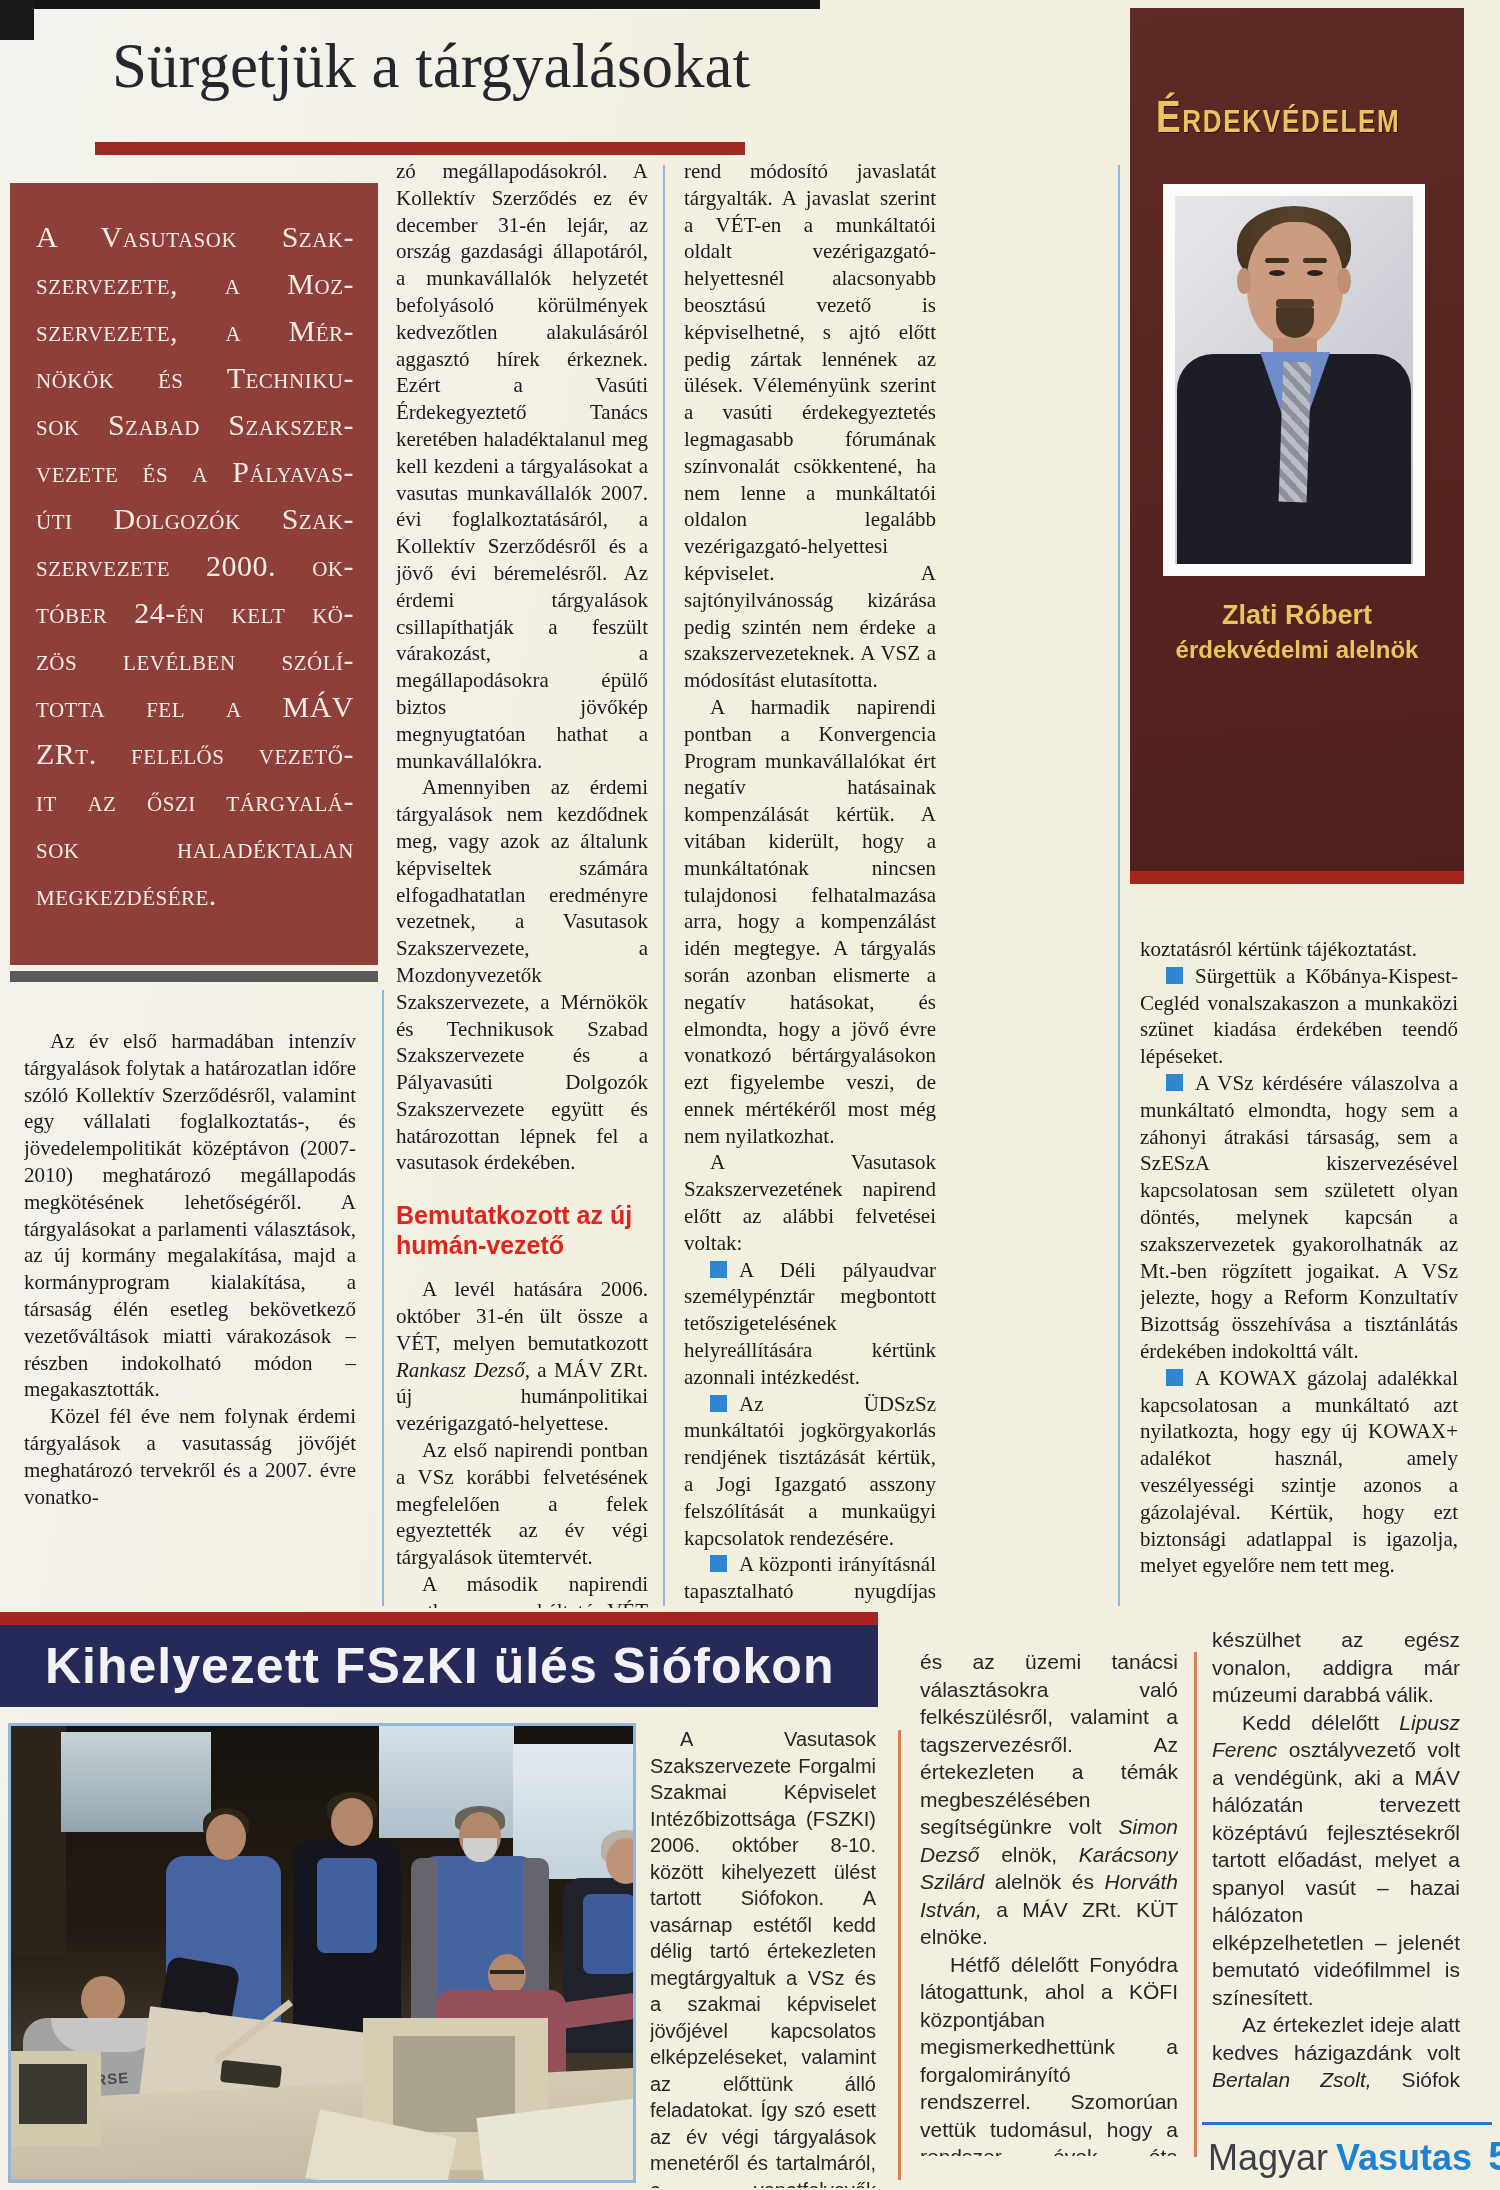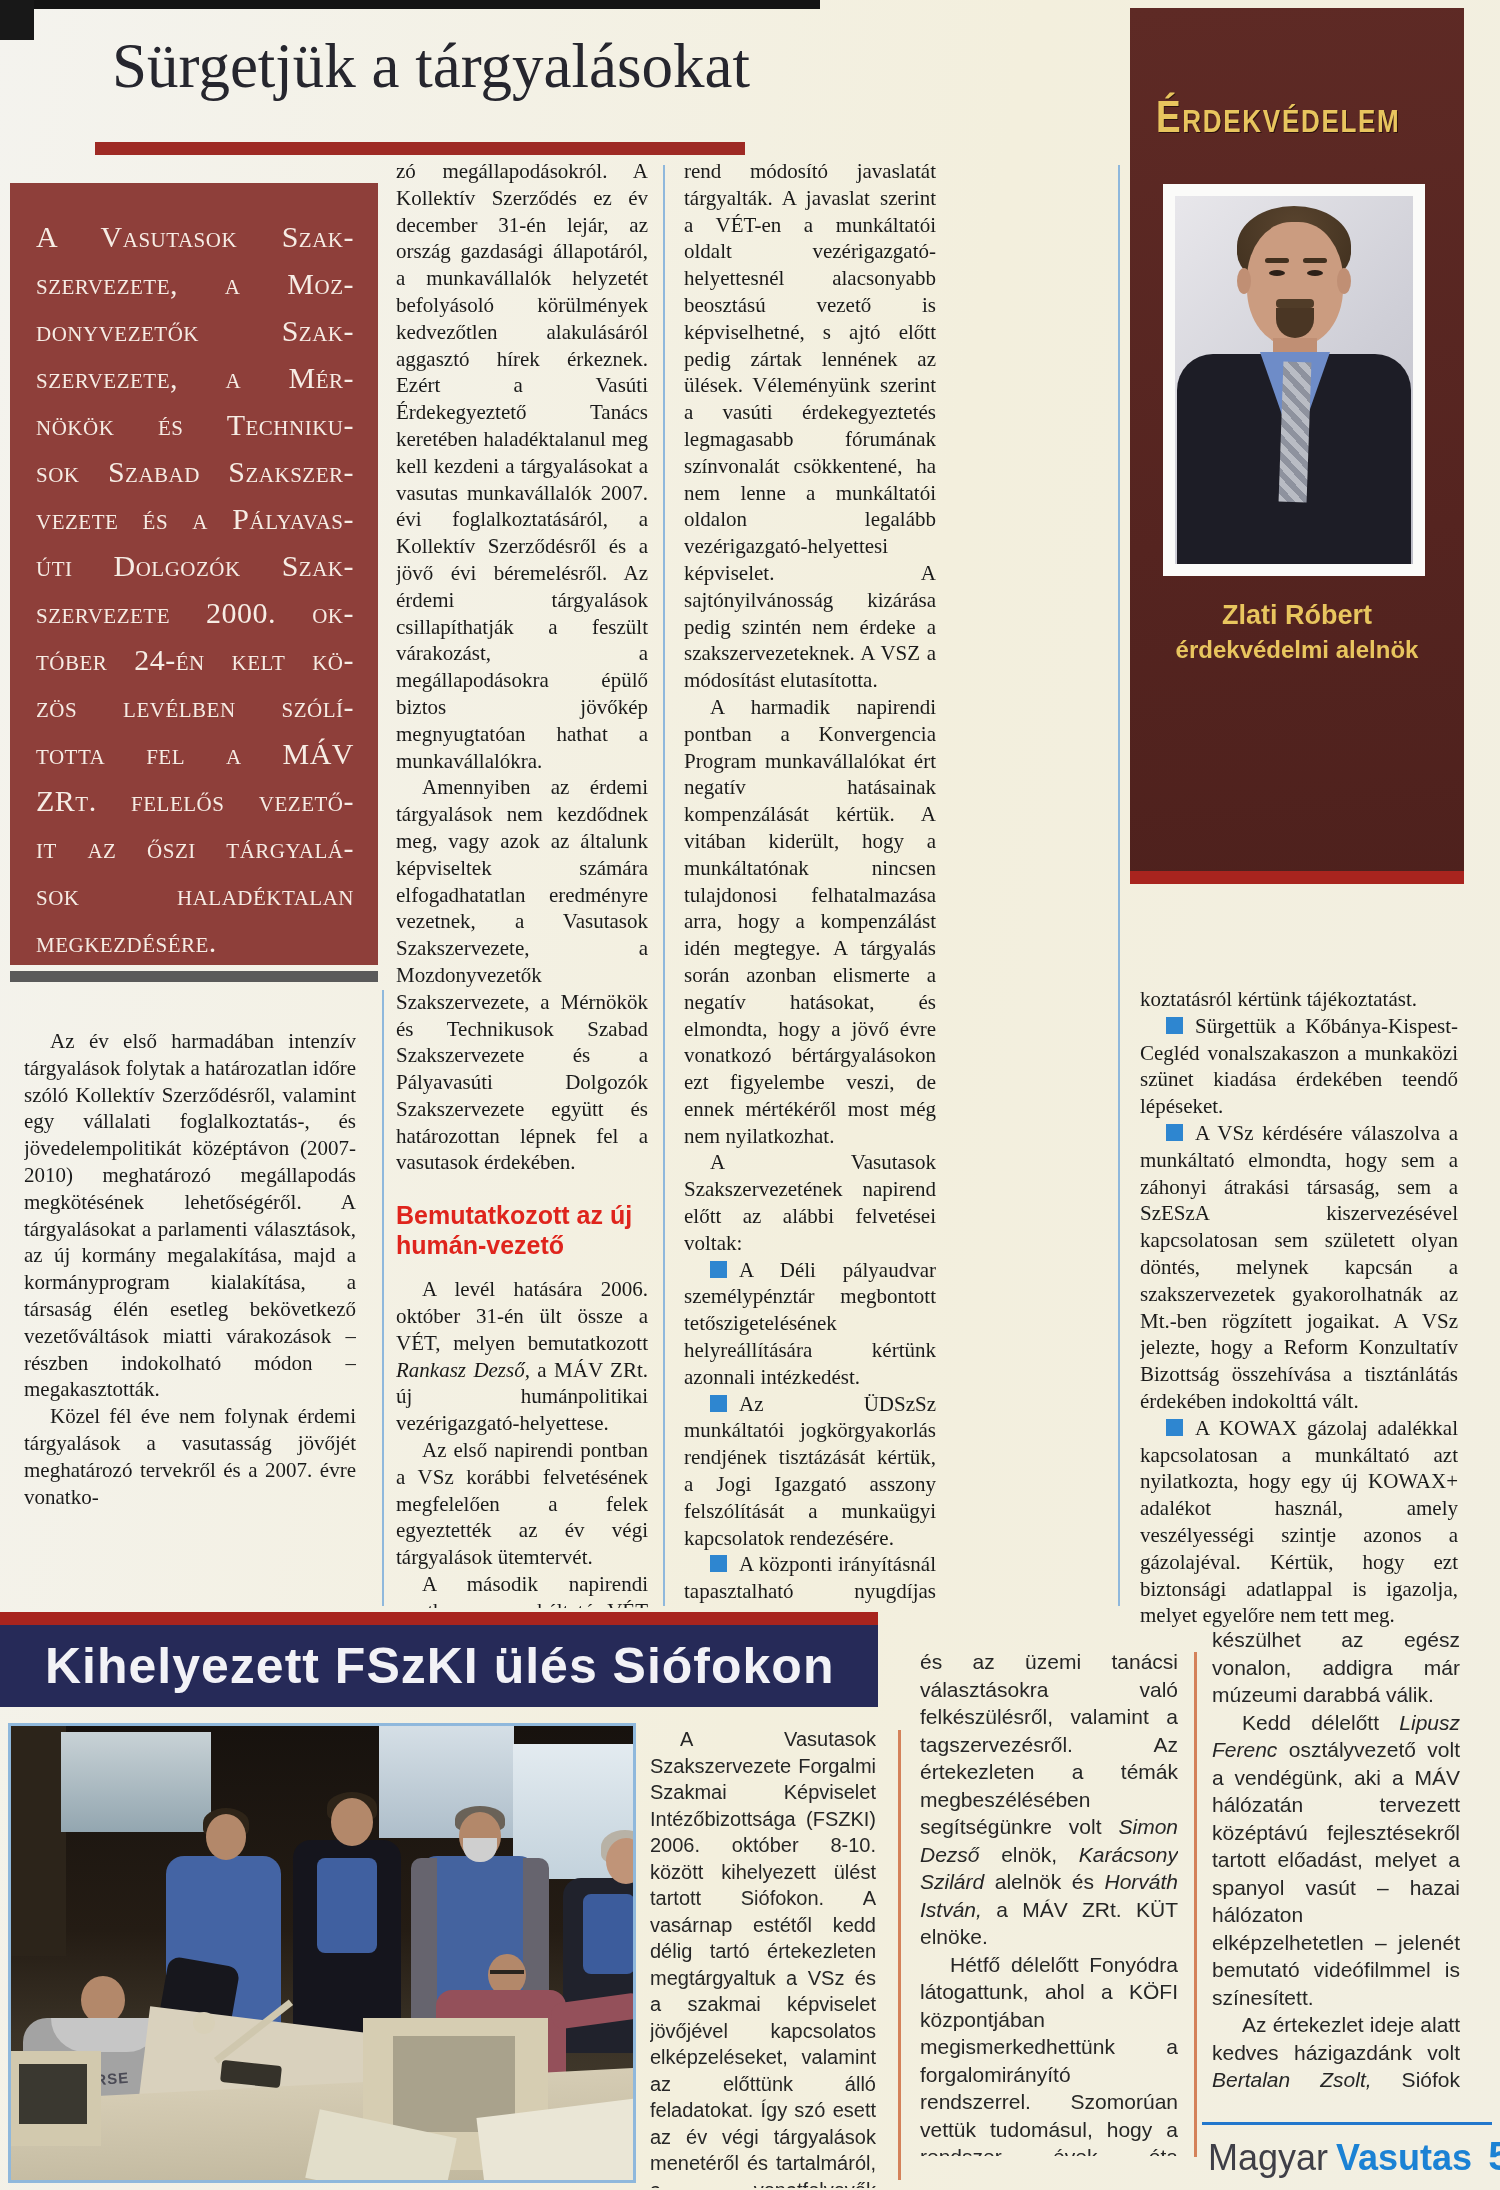--- a/index.html
+++ b/index.html
@@ -30,21 +30,21 @@
   .lb-line:last-child{text-align-last:left;}
   .lead-box-bar{left:10px; top:971px; width:368px; height:11px; background:#5a5a5a;}
 
   
   .col{overflow:hidden; font-size:21px; line-height:26.8px; color:#1a1a1a;}
   .col p.para{text-indent:26px; text-align:justify; hyphens:manual;}
   .col p.para.noindent{text-indent:0;}
   .col1{left:24px; top:988px; width:332px; height:620px;margin-top:40px;}
   .col2{left:396px; top:158px; width:252px; height:1450px;}
   .col3{left:684px; top:158px; width:252px; height:1450px;}
-  .col4{left:1140px; top:986px; width:318px; height:642px;}
+  .col4{left:1140px; top:936px; width:318px; height:642px;}
   .sq{display:inline-block; width:17px; height:17px; background:var(--bullet-blue);
       margin-right:12px; vertical-align:-1px;}
   .subhead{color:var(--subhead-red); font-family:"Liberation Sans",sans-serif;
            font-size:25px; line-height:1.2; font-weight:700; margin:24px 0 16px 0;}
   .vline{width:2px; background:var(--divider-blue);}
   .vline1{left:382px; top:990px; height:616px;}
   .vline2{left:663px; top:165px; height:1441px;}
   .vline3{left:1118px; top:165px; height:1441px;}
 
   
@@ -165,21 +165,20 @@
   <div class="abs top-strip"></div>
   <div class="abs corner-mark"></div>
 
   <h1 class="abs page-title">Sürgetjük a tárgyalásokat</h1>
   <div class="abs title-rule"></div>
 
   <div class="abs lead-box">
     <div>
         <div class="lb-line">A Vasutasok Szak-</div>
         <div class="lb-line">szervezete, a Moz-</div>
-        <div class="lb-line">donyvezetők Szak-</div>
         <div class="lb-line">szervezete, a Mér-</div>
         <div class="lb-line">nökök és Techniku-</div>
         <div class="lb-line">sok Szabad Szakszer-</div>
         <div class="lb-line">vezete és a Pályavas-</div>
         <div class="lb-line">úti Dolgozók Szak-</div>
         <div class="lb-line">szervezete 2000. ok-</div>
         <div class="lb-line">tóber 24-én kelt kö-</div>
         <div class="lb-line">zös levélben szólí-</div>
         <div class="lb-line">totta fel a MÁV</div>
         <div class="lb-line">ZRt. felelős vezető-</div>

